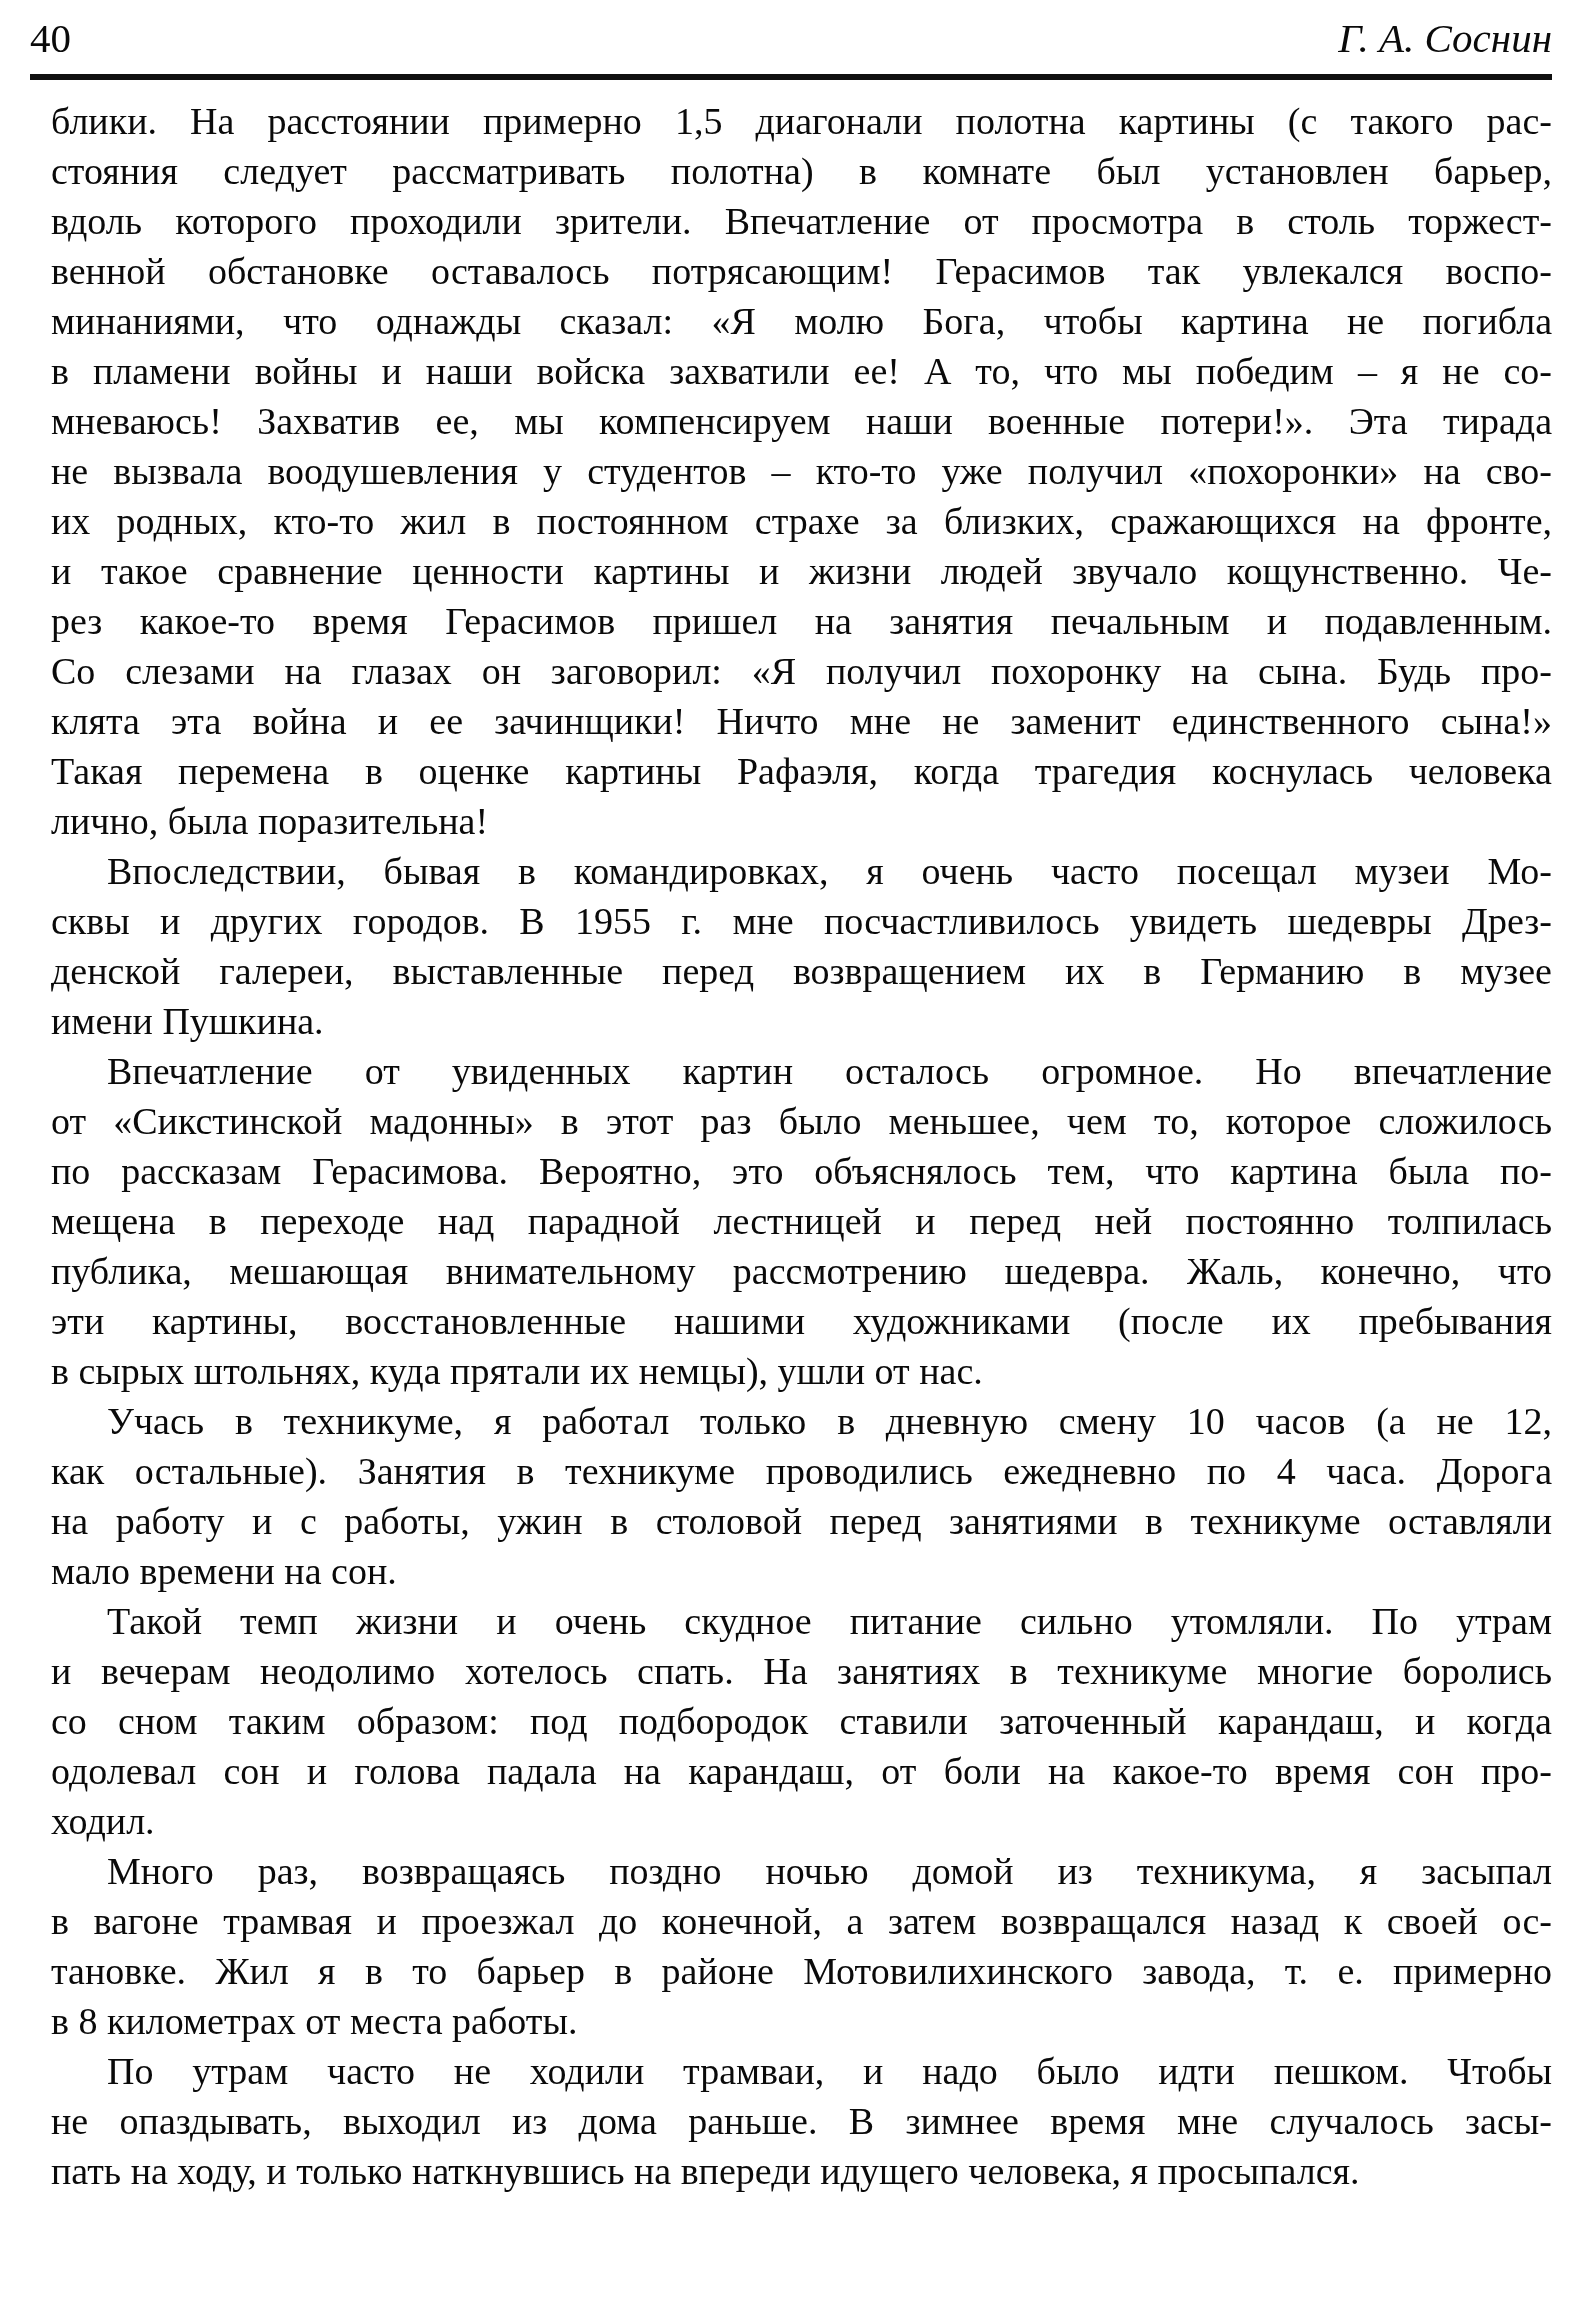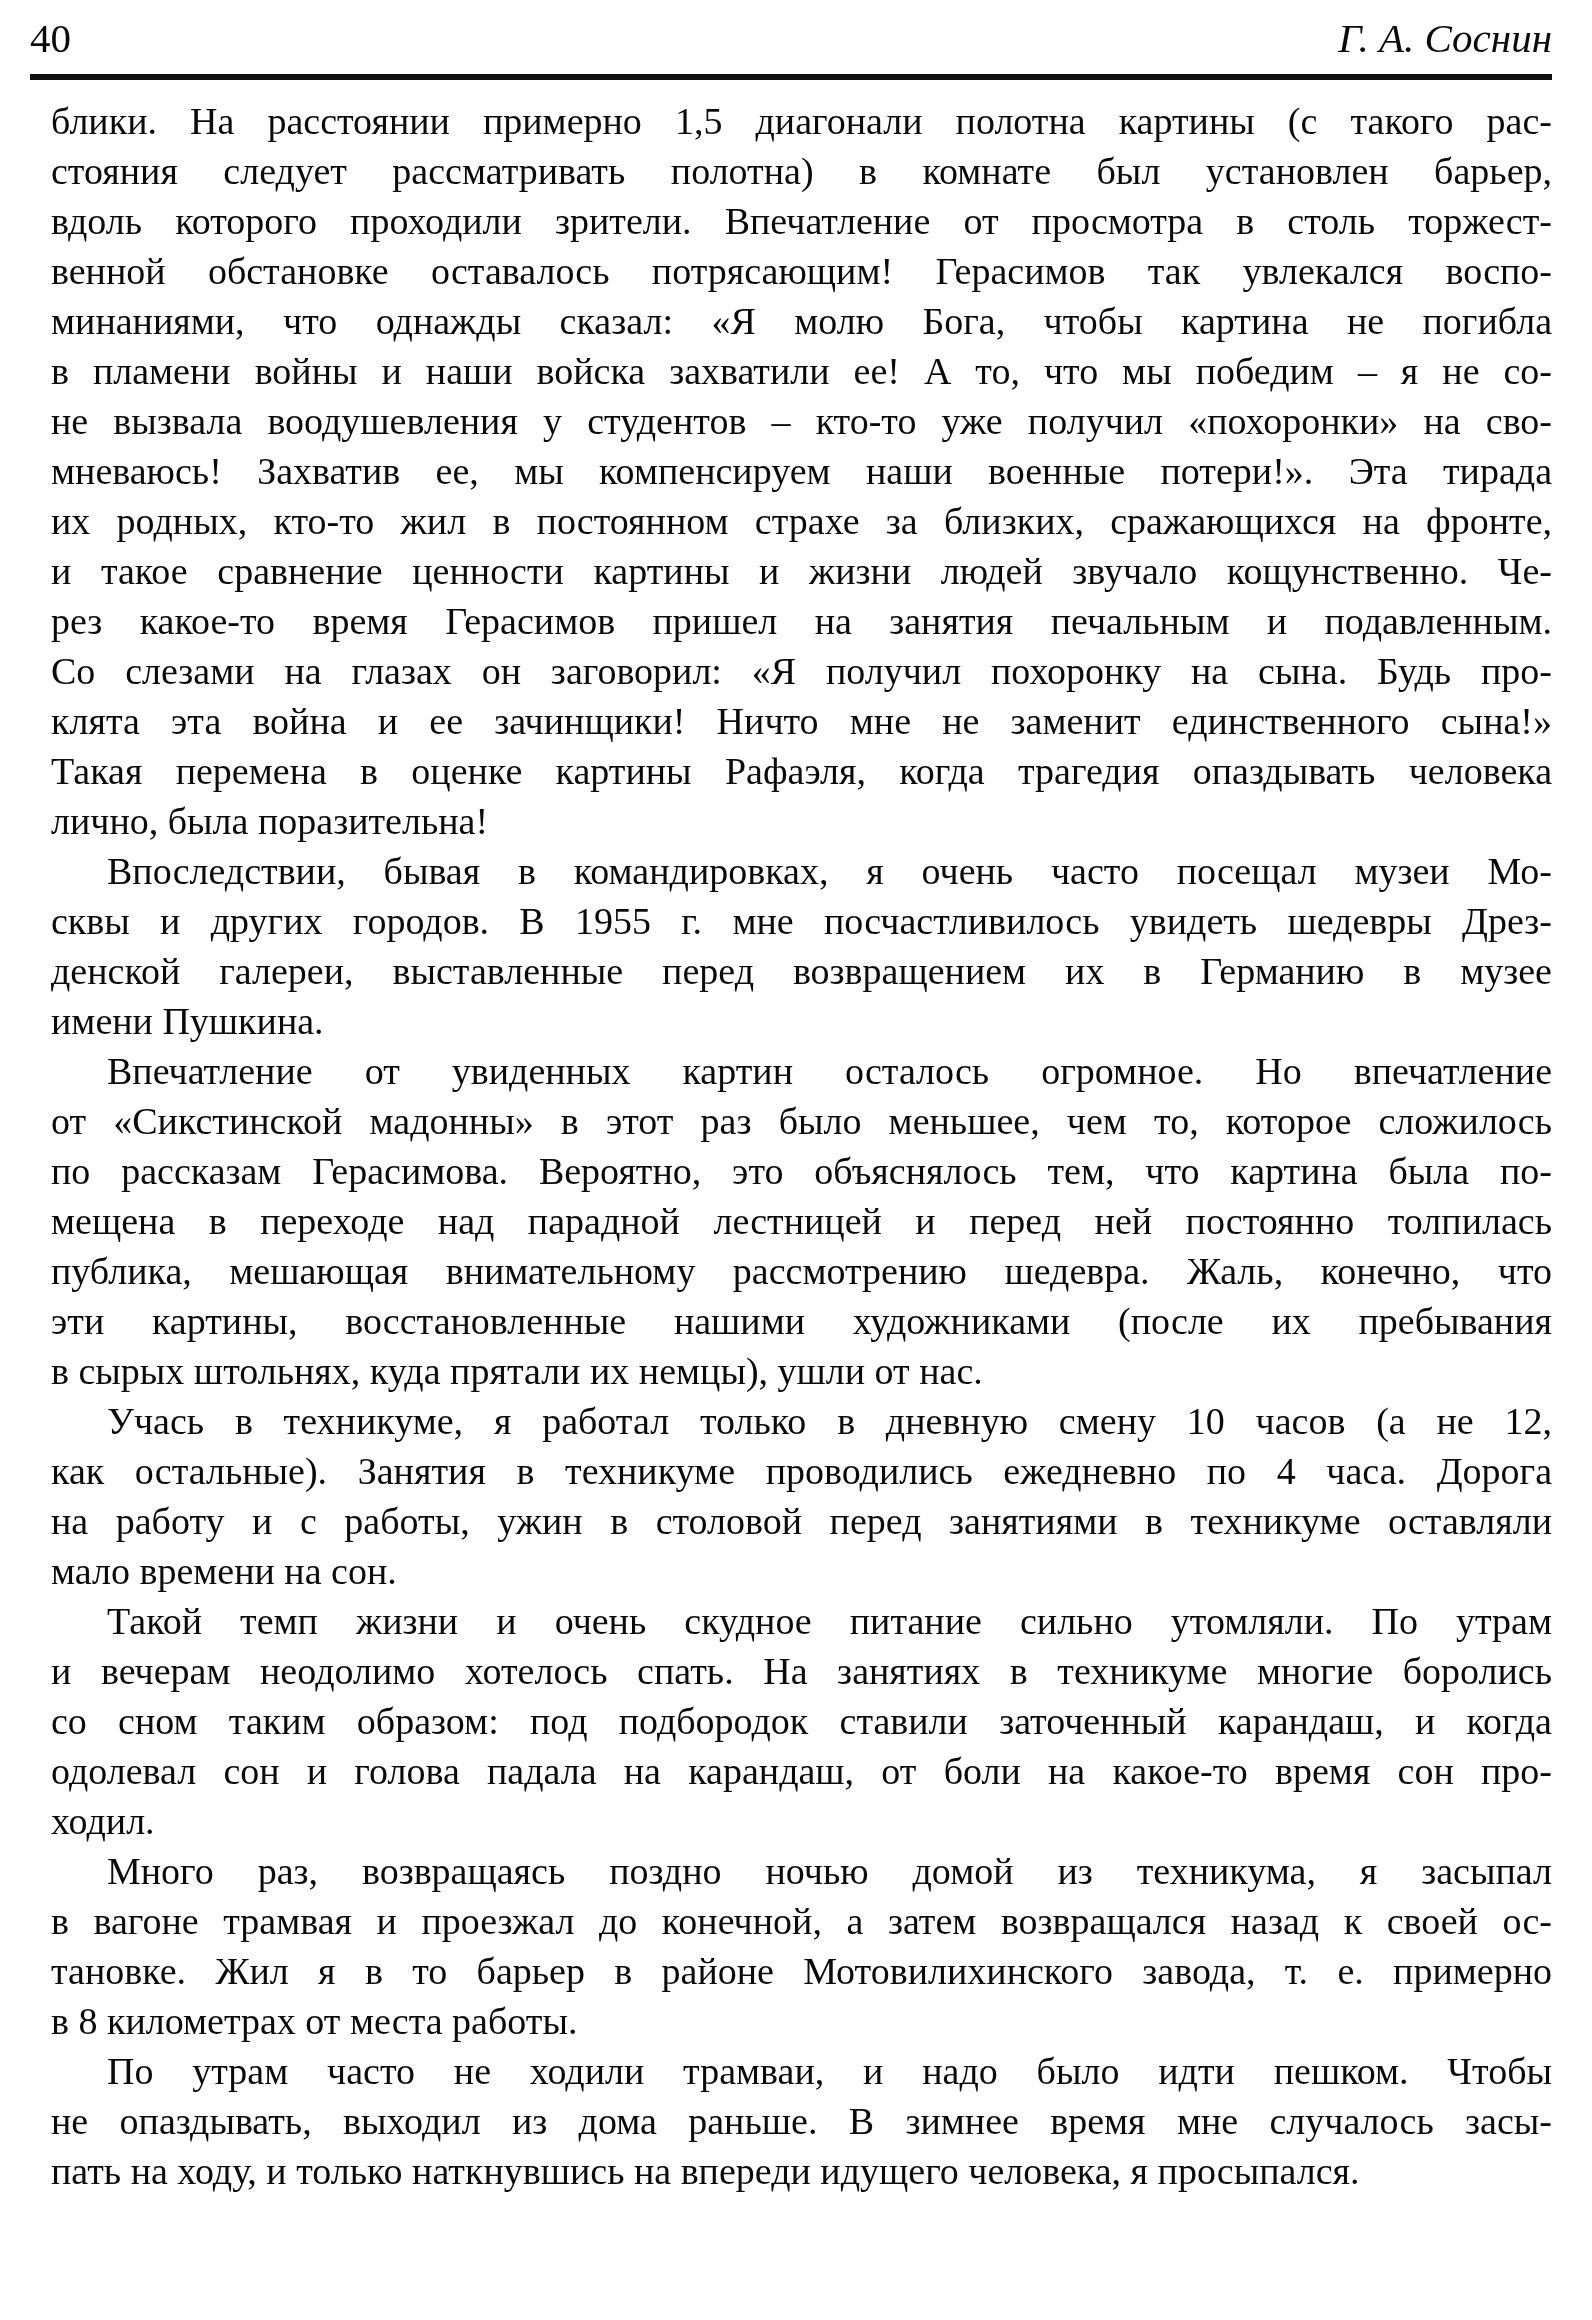--- a/index.html
+++ b/index.html
@@ -63,28 +63,28 @@
     <span class="author">Г. А. Соснин</span>
   </div>
   <div class="rule"></div>
   <div class="body-text">
       <div class="line">блики. На расстоянии примерно 1,5 диагонали полотна картины (с такого рас-</div>
       <div class="line">стояния следует рассматривать полотна) в комнате был установлен барьер,</div>
       <div class="line">вдоль которого проходили зрители. Впечатление от просмотра в столь торжест-</div>
       <div class="line">венной обстановке оставалось потрясающим! Герасимов так увлекался воспо-</div>
       <div class="line">минаниями, что однажды сказал: «Я молю Бога, чтобы картина не погибла</div>
       <div class="line">в пламени войны и наши войска захватили ее! А то, что мы победим – я не со-</div>
+      <div class="line">мневаюсь! Захватив ее, мы компенсируем наши военные потери!». Эта тирада</div>
       <div class="line">не вызвала воодушевления у студентов – кто-то уже получил «похоронки» на сво-</div>
-      <div class="line">мневаюсь! Захватив ее, мы компенсируем наши военные потери!». Эта тирада</div>
       <div class="line">их родных, кто-то жил в постоянном страхе за близких, сражающихся на фронте,</div>
       <div class="line">и такое сравнение ценности картины и жизни людей звучало кощунственно. Че-</div>
       <div class="line">рез какое-то время Герасимов пришел на занятия печальным и подавленным.</div>
       <div class="line">Со слезами на глазах он заговорил: «Я получил похоронку на сына. Будь про-</div>
       <div class="line">клята эта война и ее зачинщики! Ничто мне не заменит единственного сына!»</div>
-      <div class="line">Такая перемена в оценке картины Рафаэля, когда трагедия опаздывать человека</div>
+      <div class="line">Такая перемена в оценке картины Рафаэля, когда трагедия коснулась человека</div>
       <div class="line last">лично, была поразительна!</div>
       <div class="line indent">Впоследствии, бывая в командировках, я очень часто посещал музеи Мо-</div>
       <div class="line">сквы и других городов. В 1955 г. мне посчастливилось увидеть шедевры Дрез-</div>
       <div class="line">денской галереи, выставленные перед возвращением их в Германию в музее</div>
       <div class="line last">имени Пушкина.</div>
       <div class="line indent">Впечатление от увиденных картин осталось огромное. Но впечатление</div>
       <div class="line">от «Сикстинской мадонны» в этот раз было меньшее, чем то, которое сложилось</div>
       <div class="line">по рассказам Герасимова. Вероятно, это объяснялось тем, что картина была по-</div>
       <div class="line">мещена в переходе над парадной лестницей и перед ней постоянно толпилась</div>
       <div class="line">публика, мешающая внимательному рассмотрению шедевра. Жаль, конечно, что</div>

